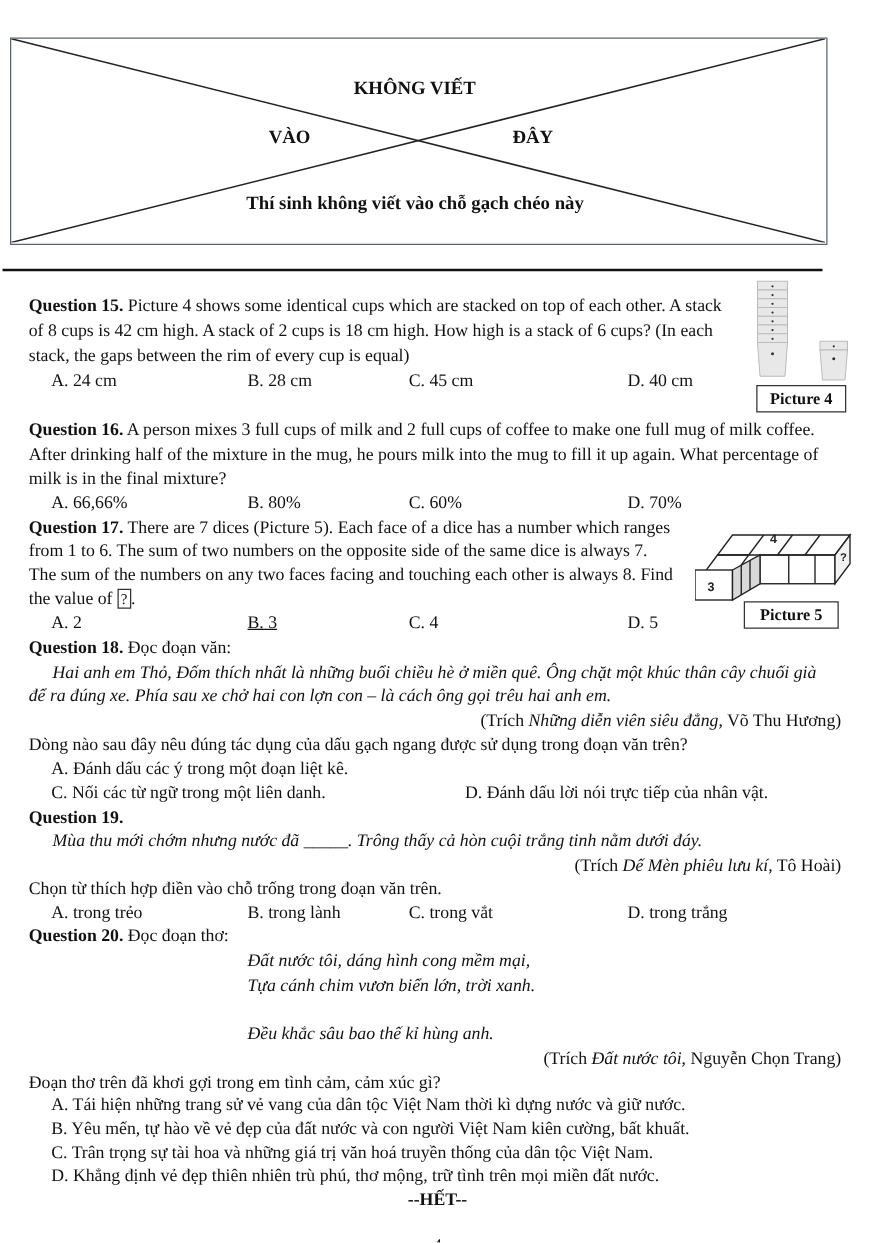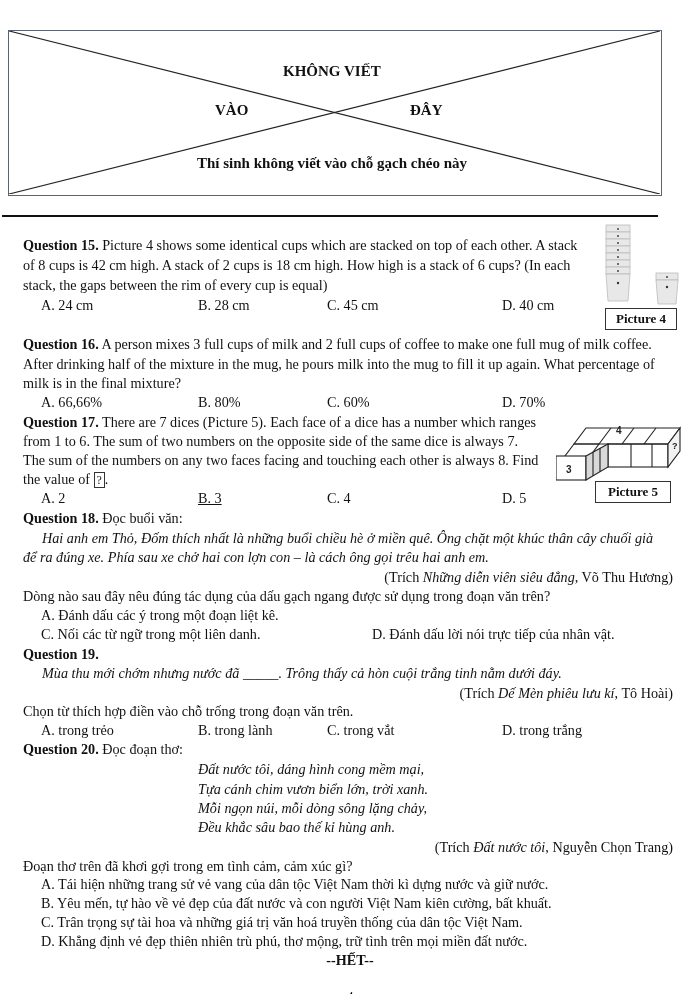--- a/index.html
+++ b/index.html
@@ -110,42 +110,41 @@
       <polygon points="30,34 52,22 52,45 30,58" fill="#d8d8d8"></polygon>
       <line x1="37" y1="30" x2="37" y2="54"></line>
       <line x1="44" y1="26" x2="44" y2="50"></line>
     </g>
     <text x="60" y="12" font-size="10" font-family="Liberation Sans, sans-serif" font-weight="bold" fill="#222">4</text>
     <text x="10" y="51" font-size="10" font-family="Liberation Sans, sans-serif" font-weight="bold" fill="#222">3</text>
     <text x="116" y="27" font-size="9" font-family="Liberation Sans, sans-serif" font-weight="bold" fill="#222">?</text>
   </svg>
   <div class="caption" style="left:595px;top:465px;width:76px;height:22px;line-height:19px;">Picture 5</div>
 
-  <div class="abs" style="left:23px;top:493px;"><b>Question 18.</b><span> Đọc buổi văn:</span></div>
+  <div class="abs" style="left:23px;top:493px;"><b>Question 18.</b><span> Đọc đoạn văn:</span></div>
   <div class="abs" style="left:42px;top:513px;"><i>Hai anh em Thỏ, Đốm thích nhất là những buổi chiều hè ở miền quê. Ông chặt một khúc thân cây chuối già</i></div>
   <div class="abs" style="left:23px;top:532px;"><i>để ra đúng xe. Phía sau xe chở hai con lợn con – là cách ông gọi trêu hai anh em.</i></div>
   <div class="abs right" style="right:27px;top:552px;"><span>(Trích </span><i>Những diễn viên siêu đẳng</i><span>, Võ Thu Hương)</span></div>
   <div class="abs" style="left:23px;top:571px;">Dòng nào sau đây nêu đúng tác dụng của dấu gạch ngang được sử dụng trong đoạn văn trên?</div>
   <div class="opt" style="left:41px;top:591px;">A. Đánh dấu các ý trong một đoạn liệt kê.</div>
   <div class="opt" style="left:41px;top:610px;">C. Nối các từ ngữ trong một liên danh.</div>
   <div class="opt" style="left:372px;top:610px;">D. Đánh dấu lời nói trực tiếp của nhân vật.</div>
 
   <div class="abs" style="left:23px;top:629px;"><b>Question 19.</b></div>
   <div class="abs" style="left:42px;top:648px;"><i>Mùa thu mới chớm nhưng nước đã _____. Trông thấy cả hòn cuội trắng tinh nằm dưới đáy.</i></div>
   <div class="abs right" style="right:27px;top:668px;"><span>(Trích </span><i>Dế Mèn phiêu lưu kí</i><span>, Tô Hoài)</span></div>
   <div class="abs" style="left:23px;top:686px;">Chọn từ thích hợp điền vào chỗ trống trong đoạn văn trên.</div>
   <div class="opt" style="left:41px;top:706px;">A. trong trẻo</div>
   <div class="opt" style="left:198px;top:706px;">B. trong lành</div>
   <div class="opt" style="left:327px;top:706px;">C. trong vắt</div>
   <div class="opt" style="left:502px;top:706px;text-align:right;">D. trong trắng</div>
 
   <div class="abs" style="left:23px;top:724px;"><b>Question 20.</b><span> Đọc đoạn thơ:</span></div>
   <div class="abs" style="left:198px;top:744px;"><i>Đất nước tôi, dáng hình cong mềm mại,</i></div>
   <div class="abs" style="left:198px;top:764px;"><i>Tựa cánh chim vươn biển lớn, trời xanh.</i></div>
-  <div class="abs" style="left:198px;top:783px;"><i>Mỗi ngọn núi, mỗi dòng sông lặng chảy,</i></div>
   <div class="abs" style="left:198px;top:802px;"><i>Đều khắc sâu bao thế kỉ hùng anh.</i></div>
   <div class="abs right" style="right:27px;top:822px;"><span>(Trích </span><i>Đất nước tôi</i><span>, Nguyễn Chọn Trang)</span></div>
   <div class="abs" style="left:23px;top:841px;">Đoạn thơ trên đã khơi gợi trong em tình cảm, cảm xúc gì?</div>
   <div class="opt" style="left:41px;top:860px;text-align:center;">A. Tái hiện những trang sử vẻ vang của dân tộc Việt Nam thời kì dựng nước và giữ nước.</div>
   <div class="opt" style="left:41px;top:879px;">B. Yêu mến, tự hào về vẻ đẹp của đất nước và con người Việt Nam kiên cường, bất khuất.</div>
   <div class="opt" style="left:41px;top:898px;">C. Trân trọng sự tài hoa và những giá trị văn hoá truyền thống của dân tộc Việt Nam.</div>
   <div class="opt" style="left:41px;top:917px;">D. Khẳng định vẻ đẹp thiên nhiên trù phú, thơ mộng, trữ tình trên mọi miền đất nước.</div>
 
   <div class="abs" style="left:0;width:700px;text-align:center;top:935px;font-weight:bold;">--HẾT--</div>
   <div class="abs" style="left:0;width:700px;text-align:center;top:972px;">4</div>

